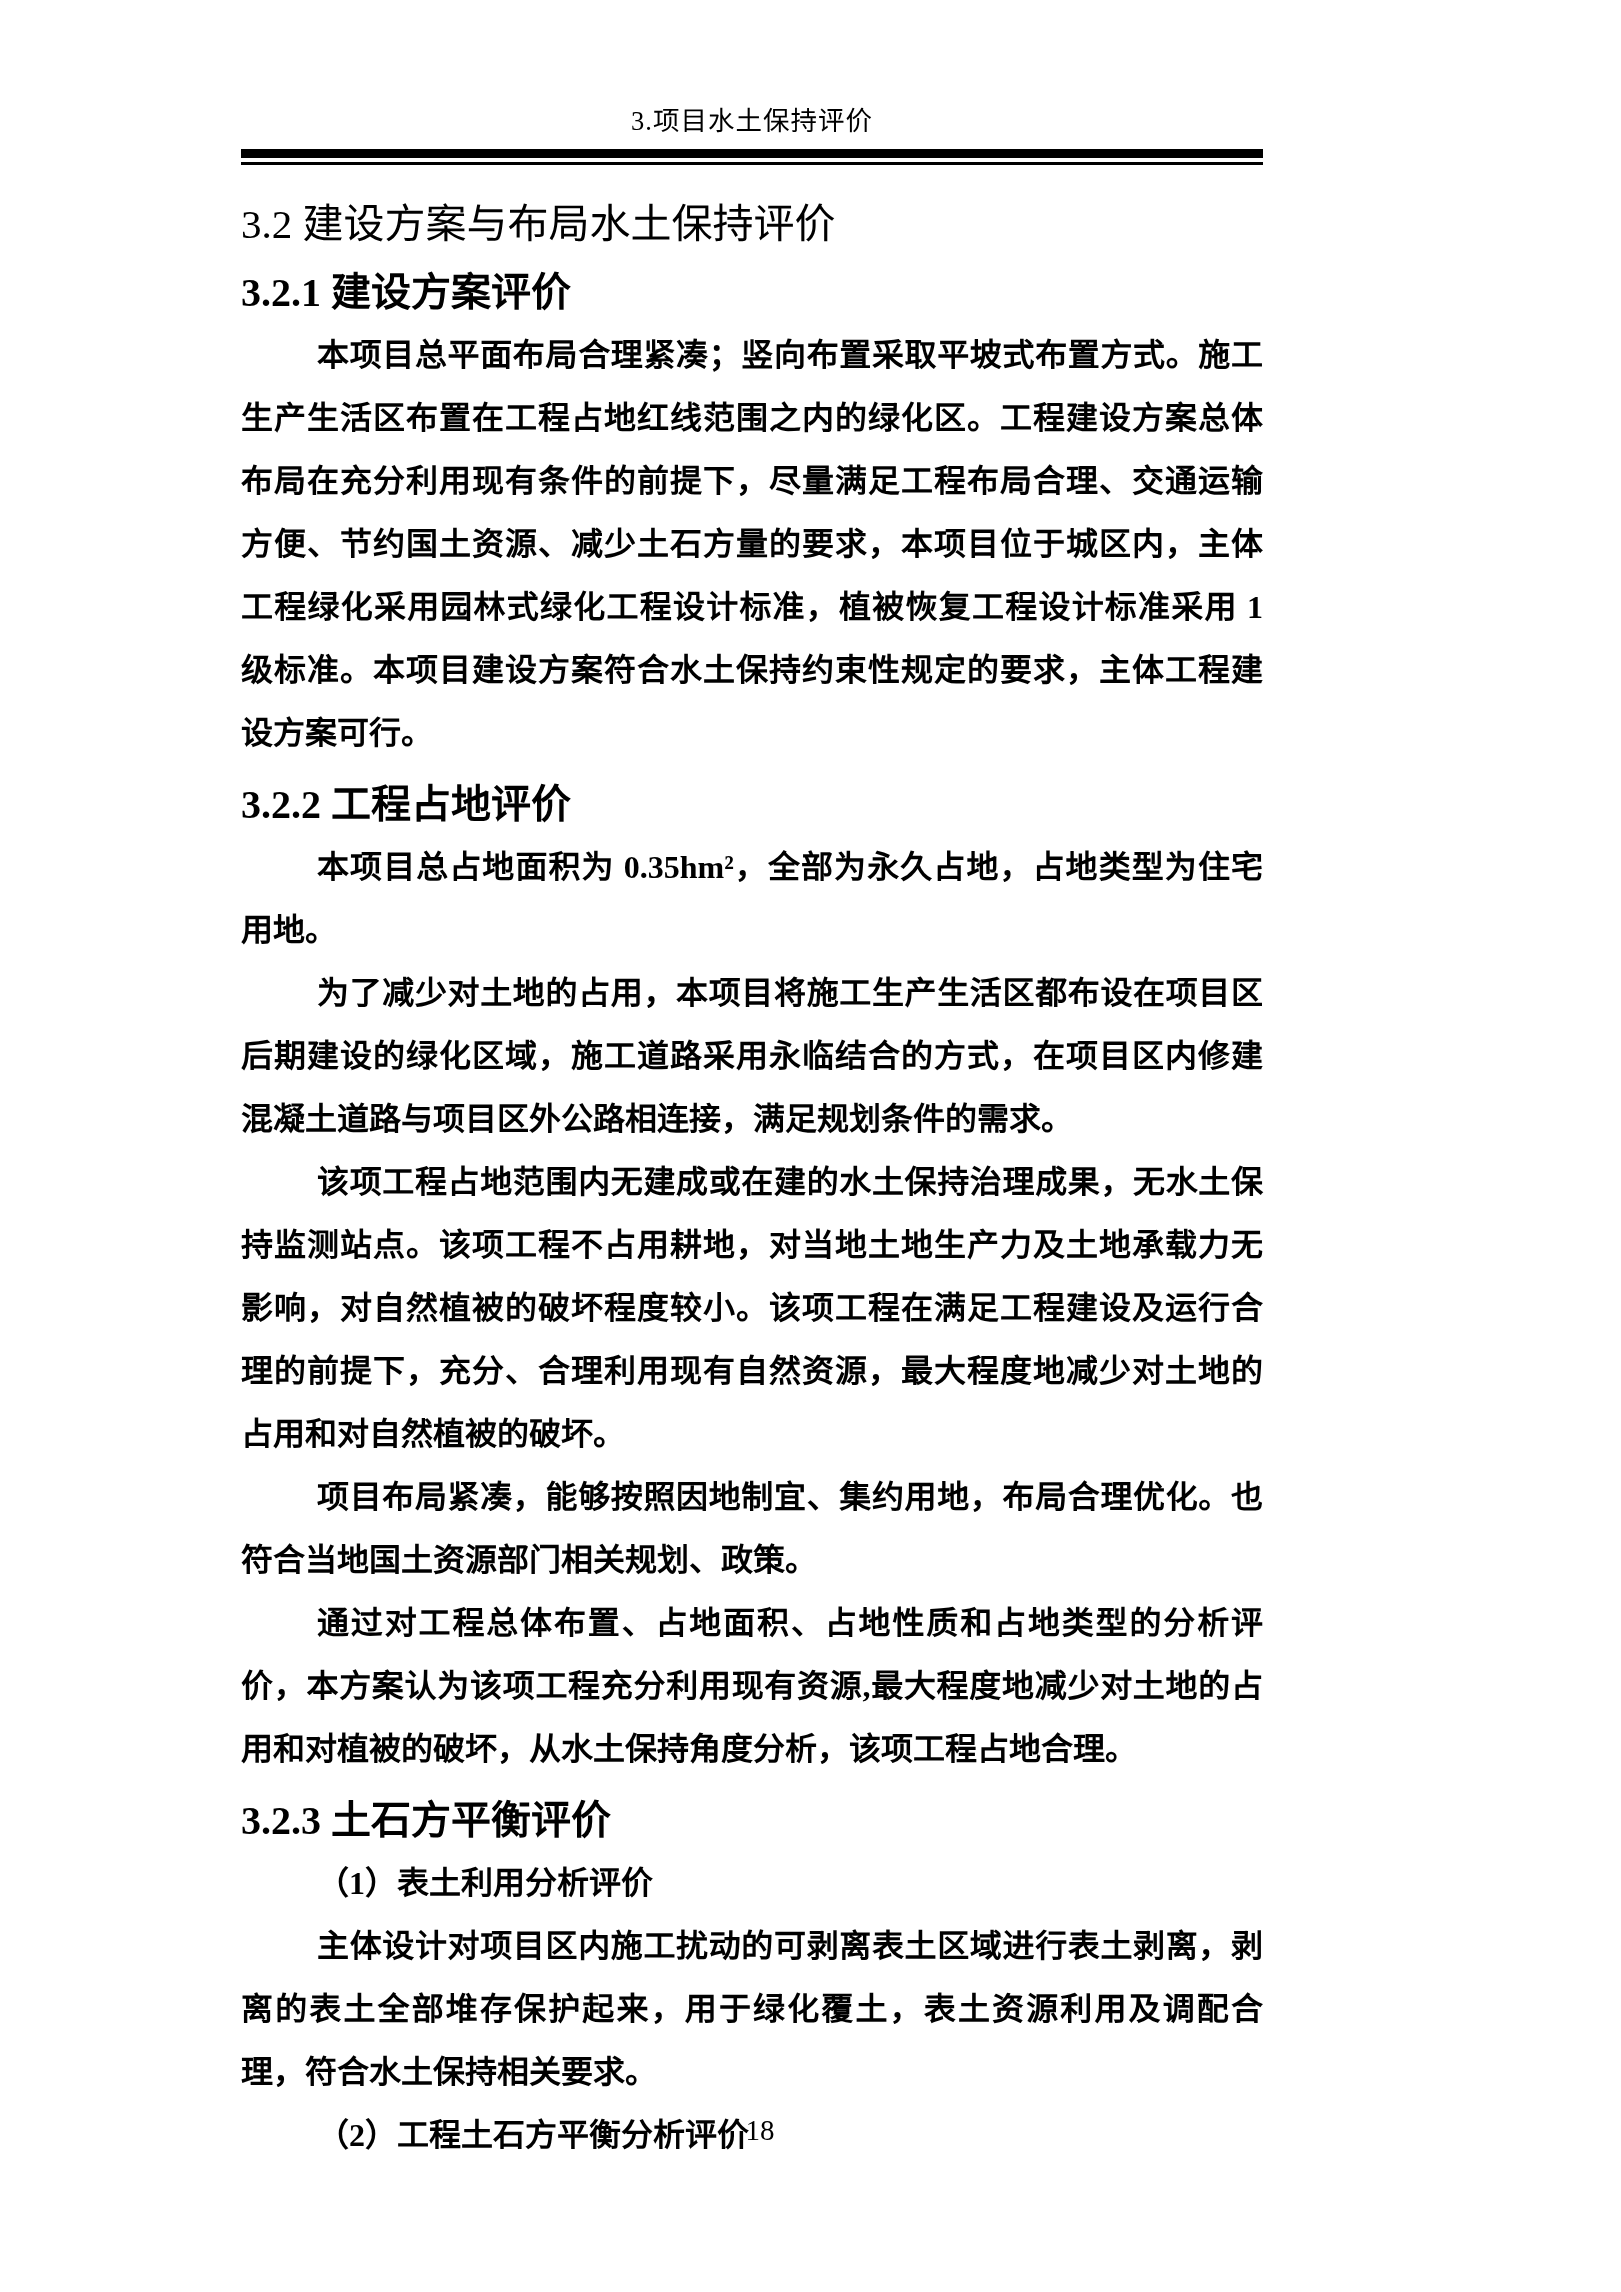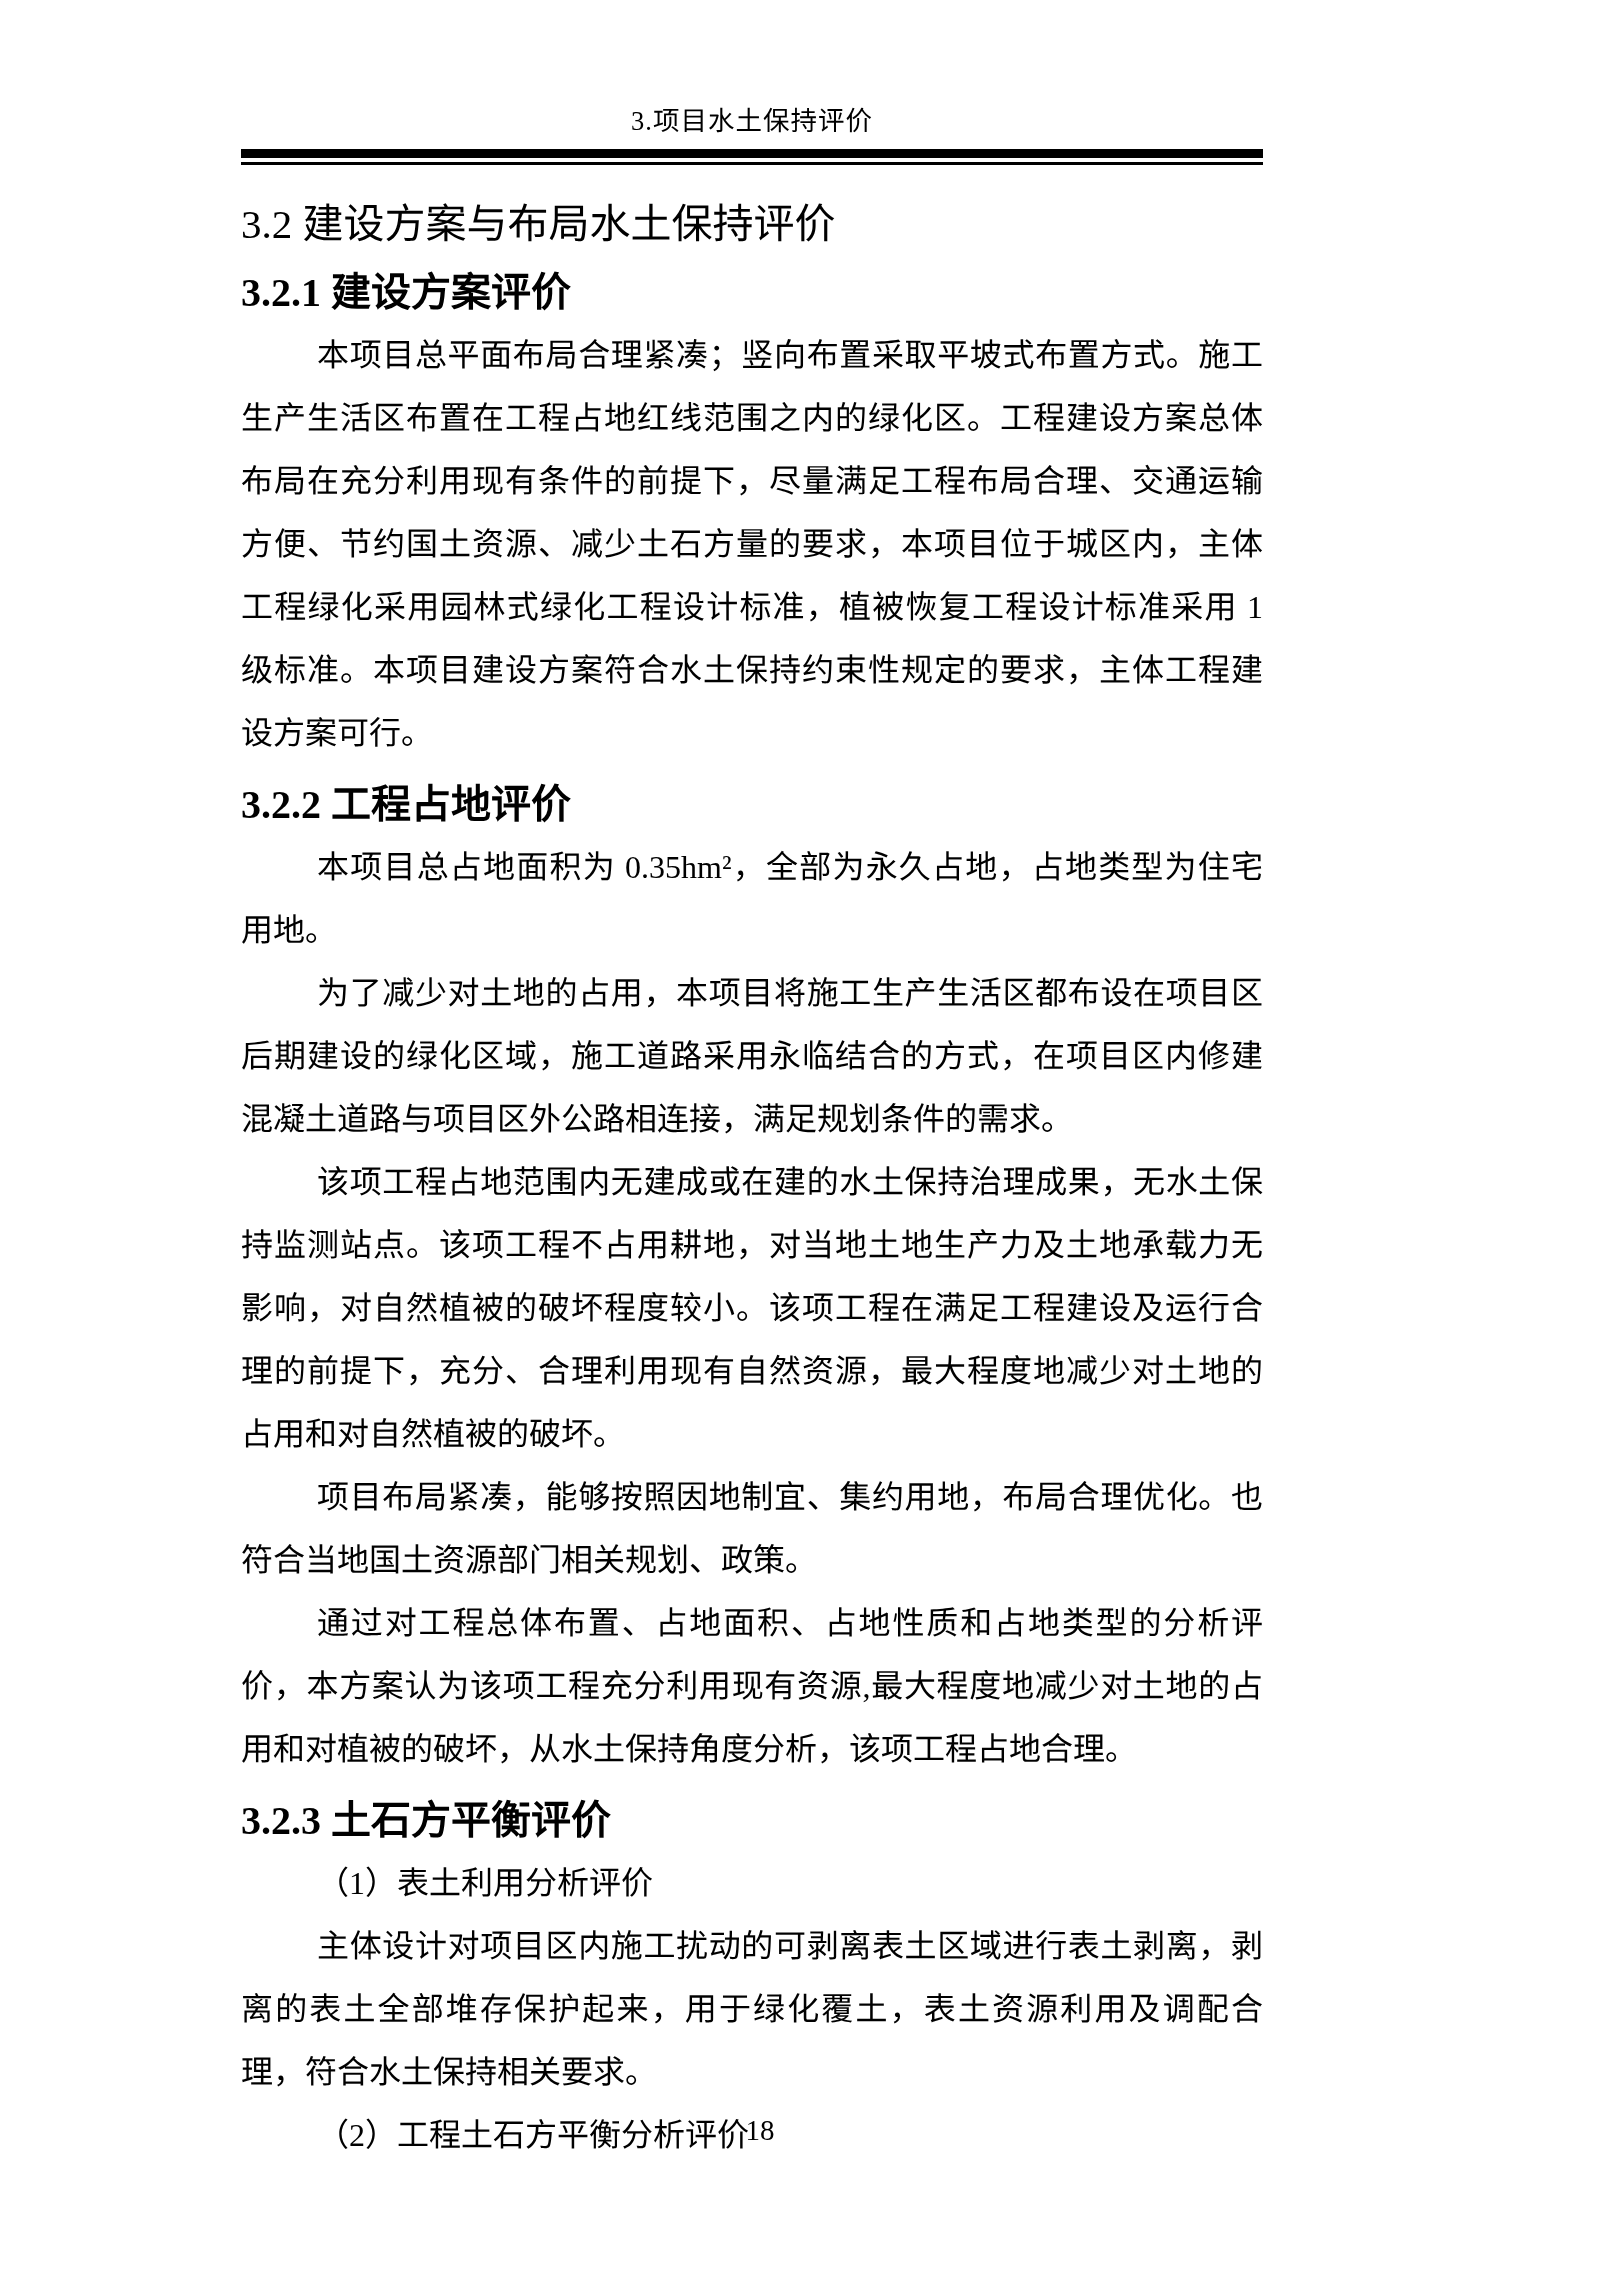--- a/index.html
+++ b/index.html
@@ -55,20 +55,21 @@
     margin-top: 0;
   }
   .para {
     font-size: 32px;
     line-height: 63px;
     margin: 0;
     text-align: justify;
     text-justify: inter-ideograph;
     text-indent: 76px;
     word-break: break-all;
+    font-weight: bold;
   }
   .page-footer {
     position: absolute;
     left: 8px;
     top: 2113px;
     width: 100%;
     text-align: center;
   }
   .page-number {
     font-size: 29px;

